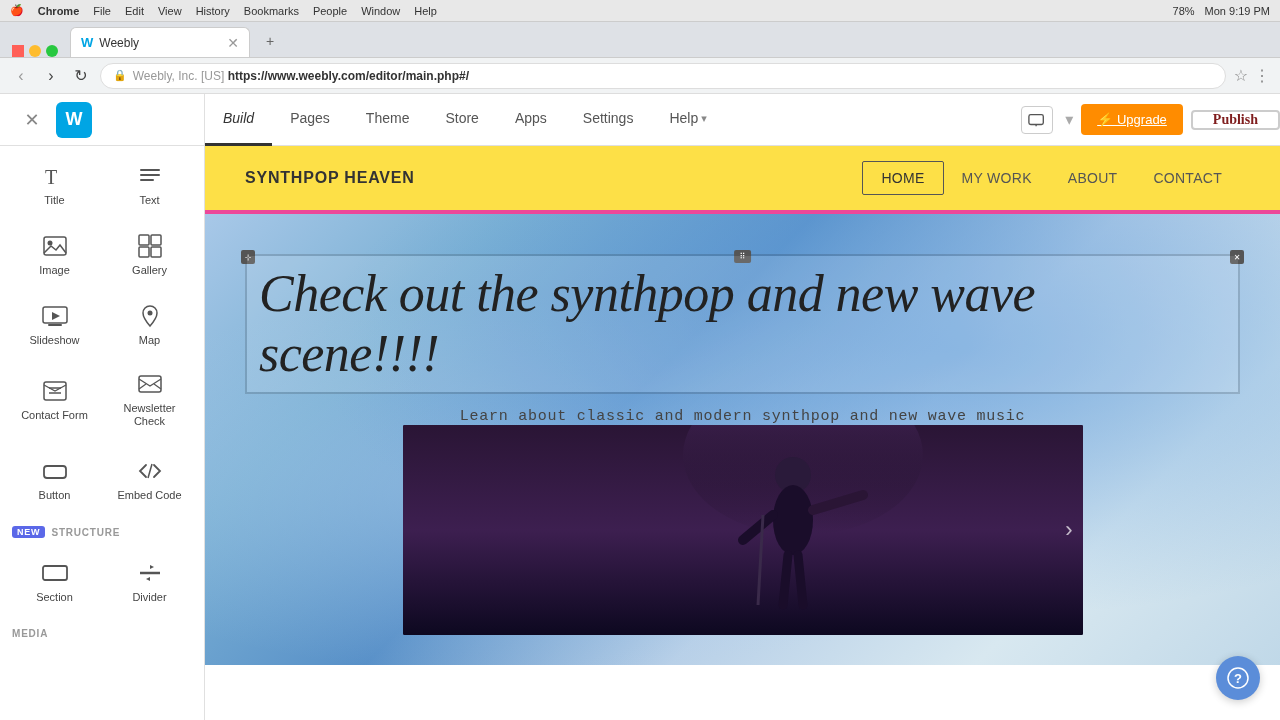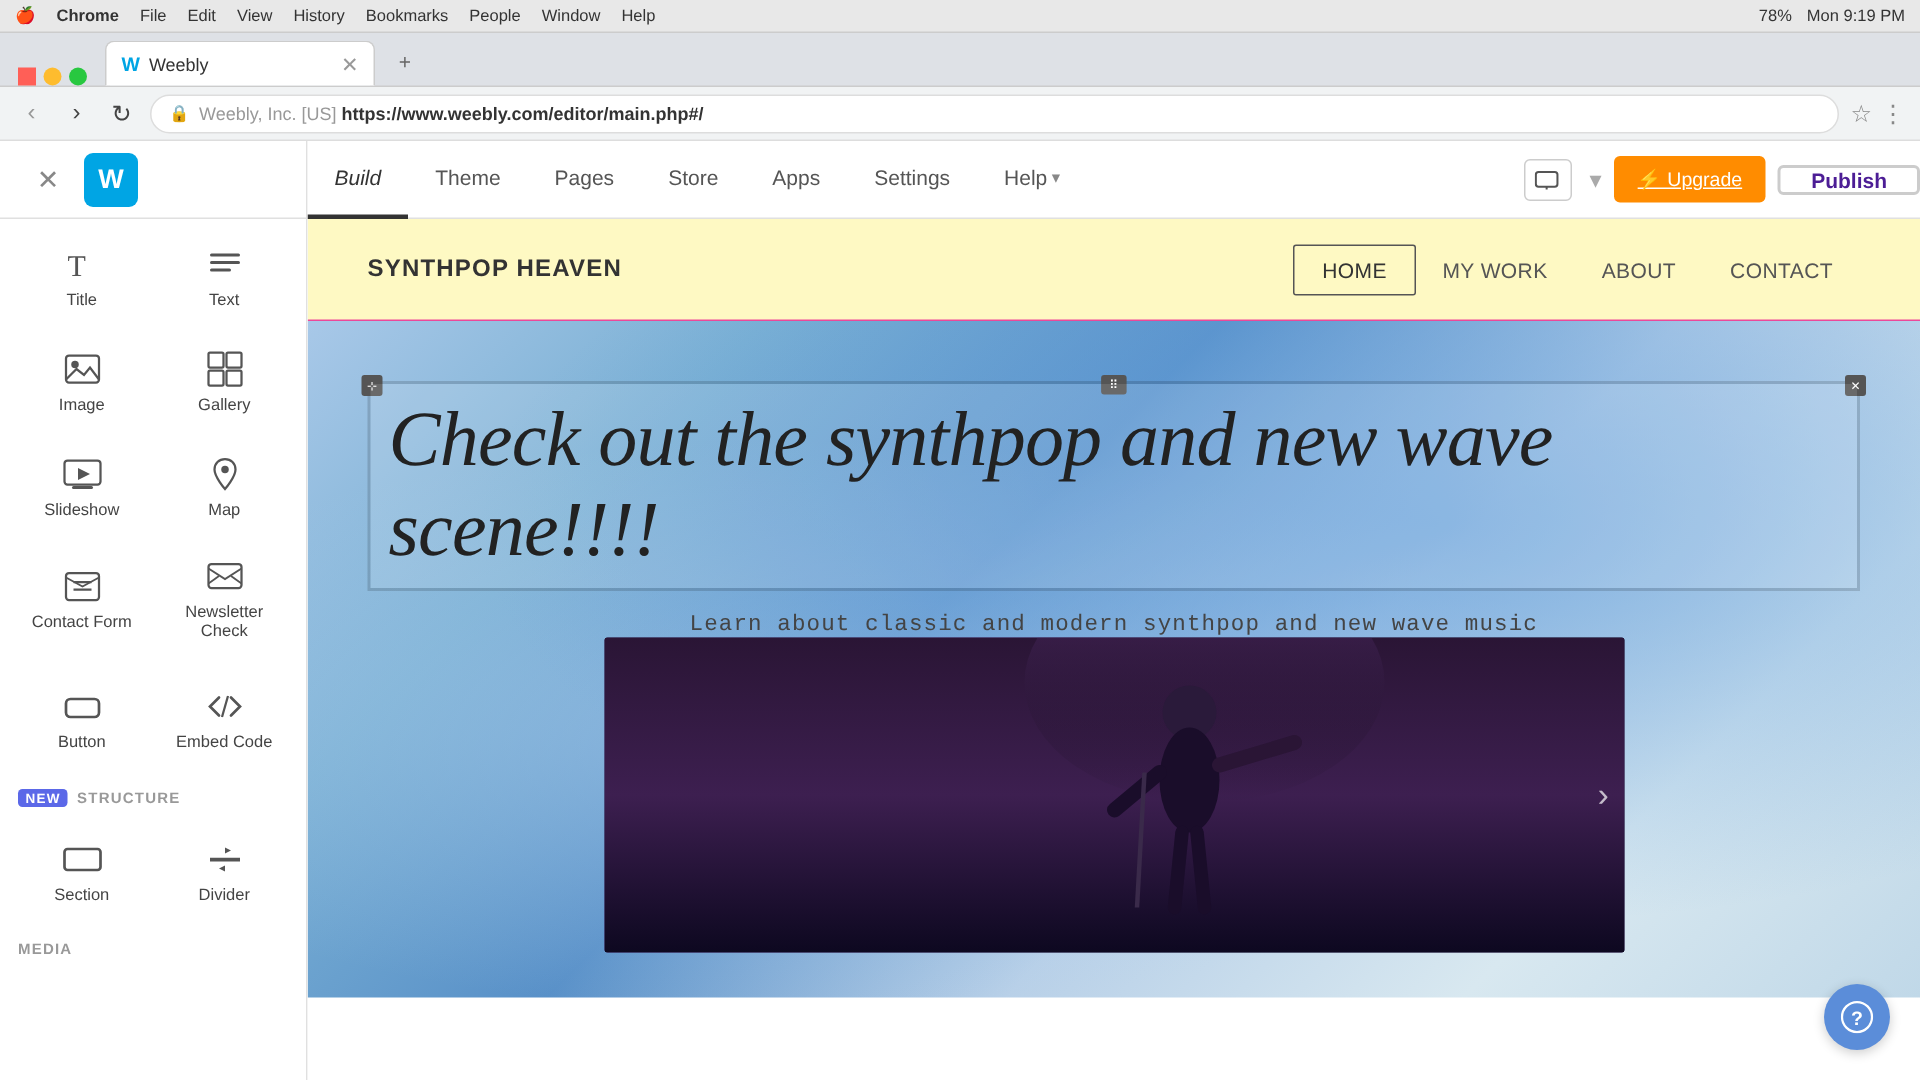--- a/index.html
+++ b/index.html
@@ -155,27 +155,28 @@
       color: #fff;
       border: none;
       border-radius: 4px;
       padding: 8px 16px;
       font-size: 13px;
       cursor: pointer;
       display: flex; align-items: center; gap: 4px; text-decoration: underline;
     }
     .publish-btn {
       background: #fff;
-      color: #4c1d95;
+      color: #7f1d1d;
       border: 2px solid #ccc;
       border-radius: 4px;
       padding: 0 20px;
       font-size: 14px;
       font-weight: 600;
       cursor: pointer;
+      font-family: Liberation Serif, serif;
     }
 
     
     .sidebar-section-label {
       font-size: 10px;
       font-weight: 700;
       color: #999;
       text-transform: uppercase;
       letter-spacing: 0.08em;
       padding: 10px 12px 4px 12px;
@@ -223,26 +224,26 @@
     
     .editor-area {
       flex: 1;
       background: #fff;
       overflow: hidden;
       position: relative;
     }
 
     
     .site-header {
-      background: #fef9c3;
+      background: #fde047;
       height: 68px;
       display: flex;
       align-items: center;
       padding: 0 40px;
-      border-bottom: 1px solid #ec4899;
+      border-bottom: 4px solid #ec4899;
     }
     .site-logo {
       font-size: 16px;
       font-weight: 700;
       color: #333;
       letter-spacing: 0.05em;
     }
     .site-nav {
       display: flex;
       align-items: center;
@@ -613,22 +614,22 @@
         
       </div>
 
     </div>
   </div>
 
   <div style="flex:1; display:flex; flex-direction:column; overflow:hidden;">
 
     <div style="height:52px; background:#fff; border-bottom:1px solid #e0e0e0; display:flex; align-items:center; padding:0 0 0 0;">
       <div class="nav-item active">Build</div>
+      <div class="nav-item">Pages</div>
       <div class="nav-item">Theme</div>
-      <div class="nav-item">Pages</div>
       <div class="nav-item">Store</div>
       <div class="nav-item">Apps</div>
       <div class="nav-item">Settings</div>
       <div class="nav-item nav-help">
         <span>Help</span>
         <span class="nav-chevron">▾</span>
       </div>
       <div class="nav-right">
         <div class="device-btn">
           <svg width="18" height="14" viewBox="0 0 20 14">

